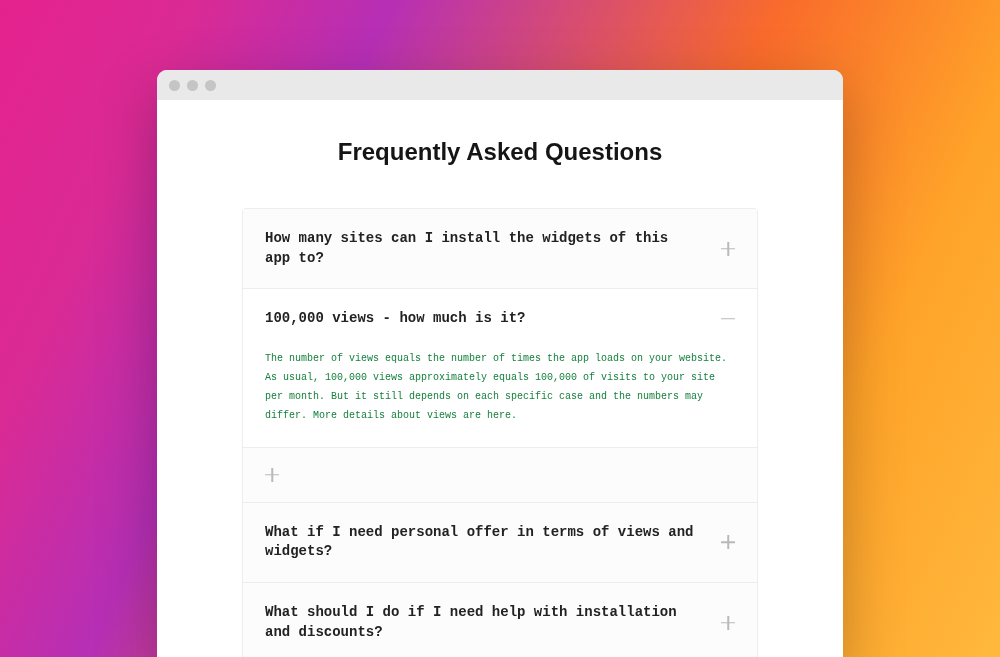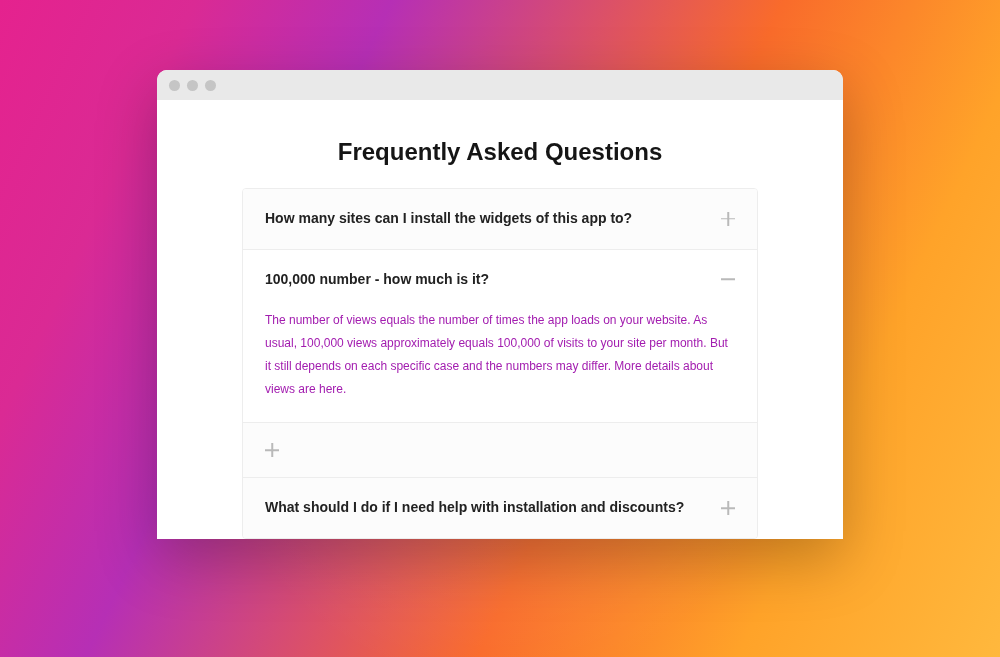--- a/index.html
+++ b/index.html
@@ -60,34 +60,35 @@
     .window-body {
       background: #ffffff;
       padding: 38px 0 0 0;
     }
 
     .page-title {
       font-size: 24px;
       font-weight: 700;
       text-align: center;
       color: #151515;
-      margin-bottom: 22px;
+      margin-bottom: 42px;
     }
 
     .faq-container {
       width: 516px;
       margin: 0 auto;
       border: 1px solid #ededed;
       border-radius: 4px;
       overflow: hidden;
     }
 
     .faq-item {
       border-bottom: 1px solid #ededed;
       background: #fcfcfc;
+      font-family: Liberation Mono, monospace;
     }
 
     .faq-item:last-child {
       border-bottom: none;
     }
 
     .faq-header {
       display: flex;
       align-items: center;
       justify-content: space-between;
@@ -137,22 +138,22 @@
     .faq-icon.minus::before {
       width: 14px;
       height: 1.5px;
       top: 50%;
       left: 0;
       transform: translateY(-50%);
     }
 
     .faq-answer {
       padding: 0 22px 22px 22px;
-      font-size: 12px;
-      color: #a21caf;
+      font-size: 10px;
+      color: #15803d;
       line-height: 1.9;
     }
 
     .faq-item.expanded {
       background: #ffffff;
     }
   </style>
 </head>
 <body>
 
@@ -171,32 +172,38 @@
 
       <div class="faq-item">
         <div class="faq-header">
           <div class="faq-question">How many sites can I install the widgets of this app to?</div>
           <div class="faq-icon plus"></div>
         </div>
       </div>
 
       <div class="faq-item expanded">
         <div class="faq-header">
-          <div class="faq-question">100,000 number - how much is it?</div>
+          <div class="faq-question">100,000 views - how much is it?</div>
           <div class="faq-icon minus"></div>
         </div>
         <div class="faq-answer">The number of views equals the number of times the app loads on your website. As usual, 100,000 views approximately equals 100,000 of visits to your site per month. But it still depends on  each specific case and the numbers may differ. More details about views are here.</div>
       </div>
 
       <div class="faq-item">
         <div class="faq-header">
           <div class="faq-icon plus"></div>
         </div>
       </div>
 
+      <div class="faq-item">
+        <div class="faq-header">
+          <div class="faq-question">What if I need personal offer in terms of views and widgets?</div>
+          <div class="faq-icon plus"></div>
+        </div>
+      </div>
 
       <div class="faq-item">
         <div class="faq-header">
           <div class="faq-question">What should I do if I need help with installation and discounts?</div>
           <div class="faq-icon plus"></div>
         </div>
       </div>
 
     </div>
   </div>

